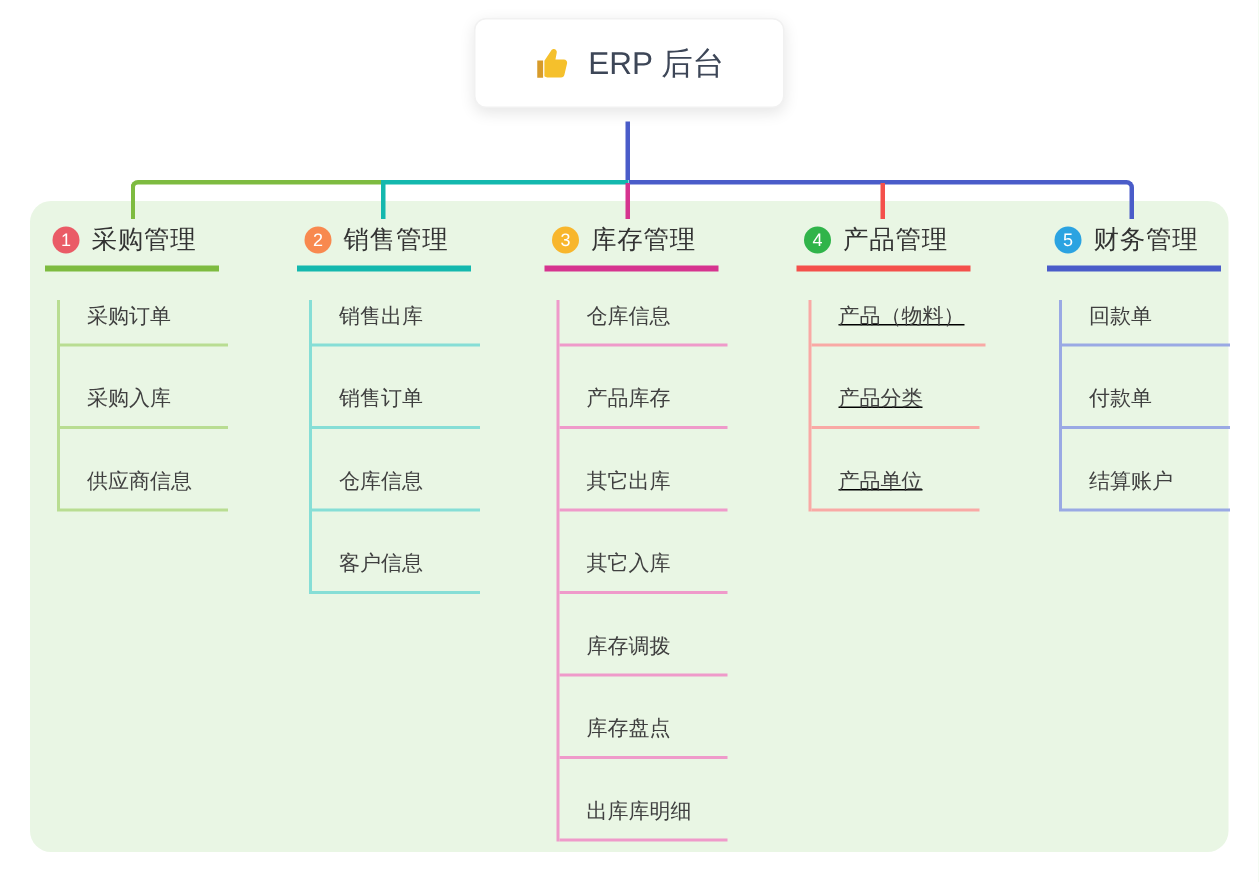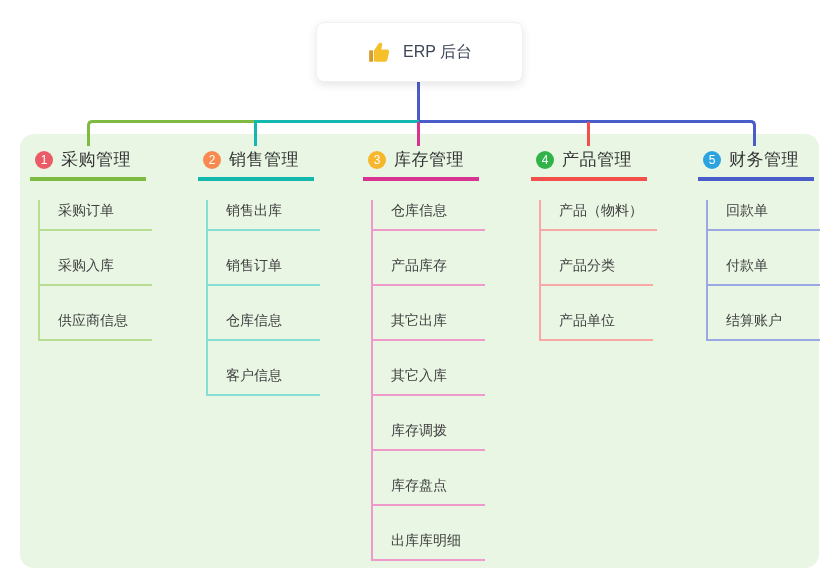--- a/index.html
+++ b/index.html
@@ -10,29 +10,29 @@
     position:relative;
     overflow:hidden;
   }
   .panel {
     position:absolute; left:20px; top:134px;
     width:799px; height:434px;
     background:#e9f6e4;
     border-radius:14px;
   }
   .root-card {
-    position:absolute; left:316px; top:22px;
+    position:absolute; left:316px; top:12px;
     width:207px; height:60px;
     background:#ffffff;
     border:1px solid #f1f1f1;
     border-radius:8px;
     box-shadow:0 3px 10px rgba(0,0,0,0.10);
     box-sizing:border-box;
     display:flex; align-items:center; justify-content:center; gap:10px;
-    font-size:16px; color:#3d4657;
+    font-size:21px; color:#3d4657;
     z-index:3;
   }
   .thumb { width:26px; height:26px; display:flex; }
   .thumb svg { width:26px; height:26px; }
   .root-line { position:absolute; left:417px; top:81px; width:3px; height:39px; z-index:1; }
   .bus { position:absolute; top:120px; height:26px; box-sizing:border-box; z-index:1; }
   #bus-left  { left:87px;  width:167px; border-top:3px solid; border-left:3px solid; border-top-left-radius:5px; }
   #bus-mid   { left:254px; width:165px; border-top:3px solid; border-left:3px solid; }
   #bus-right { left:419px; width:337px; border-top:3px solid; border-right:3px solid; border-top-right-radius:5px; }
   .drop { position:absolute; top:122px; width:3px; height:24px; z-index:2; }
@@ -124,21 +124,21 @@
         <div class="child" style="border-color: rgb(239, 154, 202);">库存调拨</div>
         <div class="child" style="border-color: rgb(239, 154, 202);">库存盘点</div>
         <div class="child" style="border-color: rgb(239, 154, 202);">出库库明细</div>
       </div>
   </div>
     <div class="branch" style="left: 531px;">
     <div class="branch-header" style="border-color: rgb(244, 80, 75);">
       <span class="badge" style="background: rgb(48, 180, 74);">4</span>
       <span class="branch-title">产品管理</span>
     </div>
-    <div class="children" style="border-color: rgb(249, 169, 165);">
+    <div class="children" style="border-color: rgb(249, 169, 165); text-decoration: underline;">
         <div class="child" style="border-color: rgb(249, 169, 165);">产品（物料）</div>
         <div class="child" style="border-color: rgb(249, 169, 165);">产品分类</div>
         <div class="child" style="border-color: rgb(249, 169, 165);">产品单位</div>
       </div>
   </div>
     <div class="branch" style="left: 698px;">
     <div class="branch-header" style="border-color: rgb(74, 92, 201);">
       <span class="badge" style="background: rgb(43, 163, 225);">5</span>
       <span class="branch-title">财务管理</span>
     </div>

